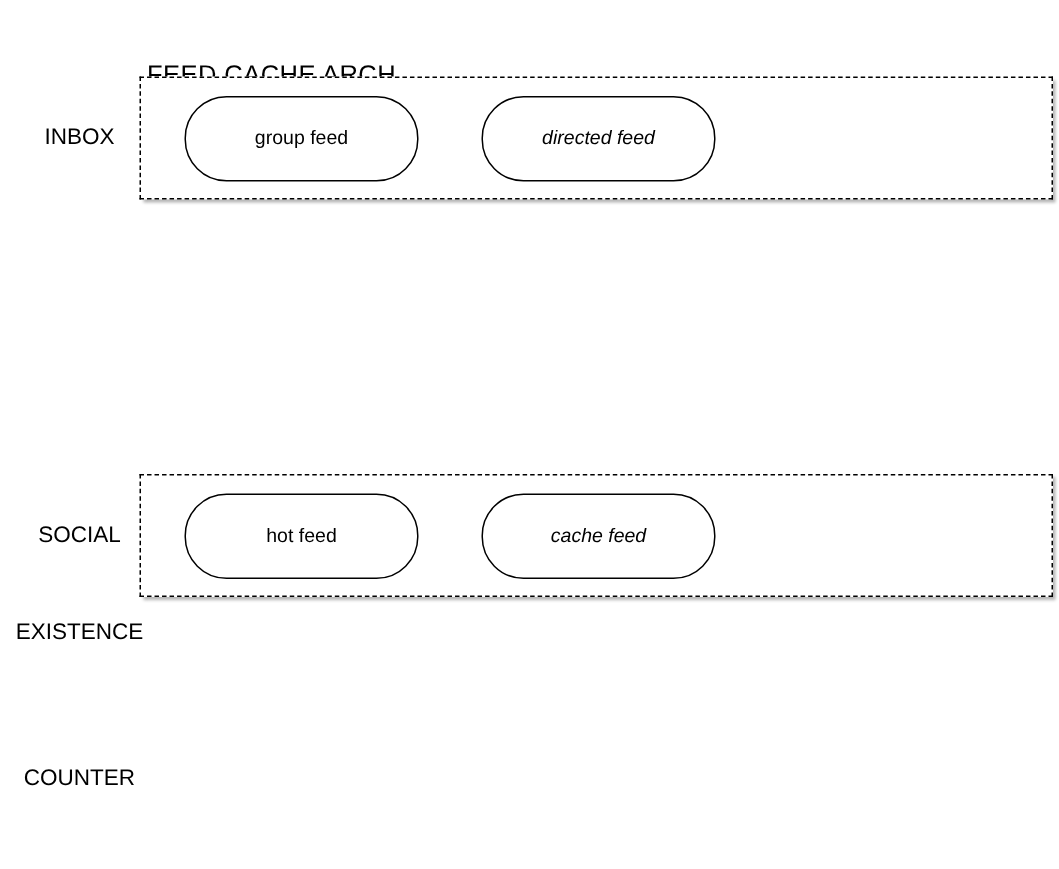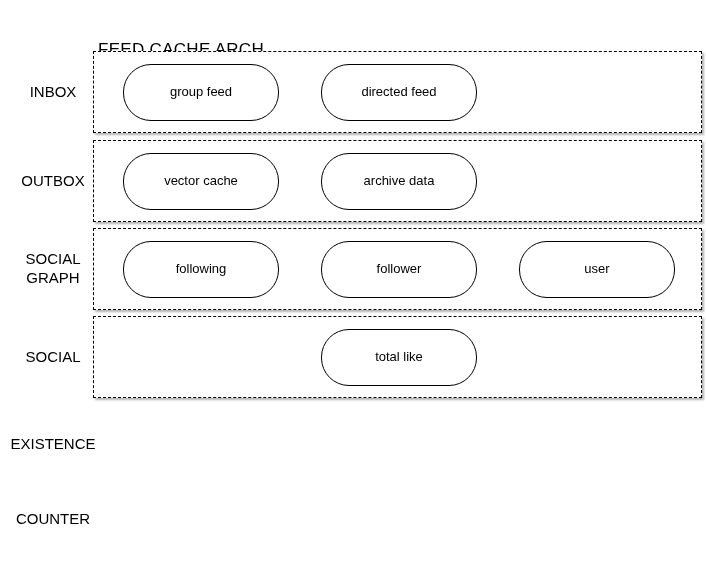--- a/index.html
+++ b/index.html
@@ -69,63 +69,49 @@
     display: flex;
     align-items: center;
     justify-content: center;
     text-align: center;
     font-size: 13px;
     line-height: 1.3;
     padding: 0 17px;
     color: #000000;
   }
   .col-0 { left: 29px; }
-  .col-1 { left: 227px; }
+  .col-1 { left: 227px; font-style: italic; }
   .col-2 { left: 425px; }
 </style>
 </head>
 <body>
 
 <div id="canvas">
 
   <div class="diagram-title">FEED CACHE ARCH</div>
 
   <div class="row" style="top:51px">
     <div class="row-label">INBOX</div>
     <div class="row-frame">
       <div class="node col-0">group feed</div>
       <div class="node col-1">directed feed</div>
     </div>
   </div>
 
-  <div class="row" style="top:140px">
-    <div class="row-label">OUTBOX</div>
-    <div class="row-frame">
-      <div class="node col-0">vector cache</div>
-      <div class="node col-1">archive data</div>
-    </div>
-  </div>
 
-  <div class="row" style="top:228px">
-    <div class="row-label">SOCIAL GRAPH</div>
-    <div class="row-frame">
-      <div class="node col-0">following</div>
-      <div class="node col-1">follower</div>
-      <div class="node col-2">user</div>
-    </div>
-  </div>
 
   <div class="row" style="top:316px">
     <div class="row-label">SOCIAL</div>
     <div class="row-frame">
-      <div class="node col-1">total like</div>
+      <div class="node col-0">hot feed</div>
+      <div class="node col-1">cache feed</div>
     </div>
   </div>
 
-  <div class="row" style="top:403px">
+  <div class="row" style="top:381px">
     <div class="row-label">EXISTENCE</div>
   </div>
 
   <div class="row" style="top:478px">
     <div class="row-label">COUNTER</div>
   </div>
 
 </div>
 
 </body></html>

